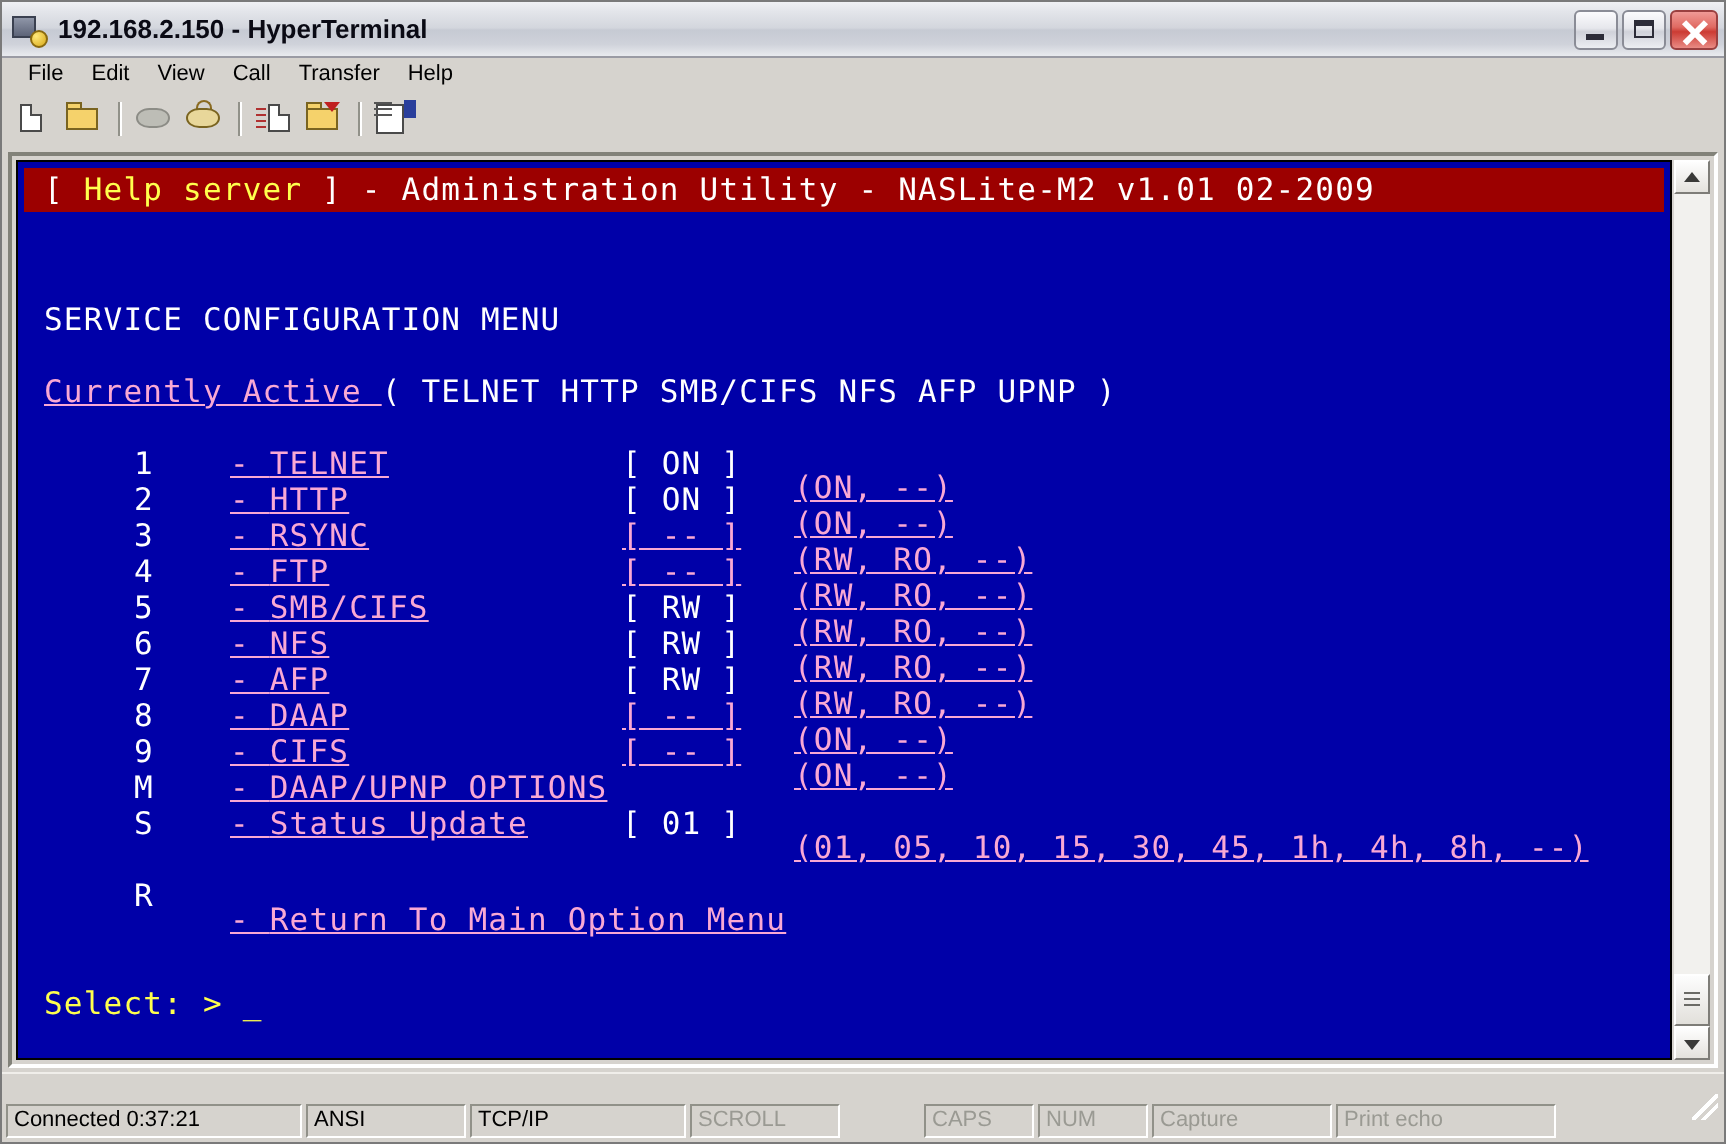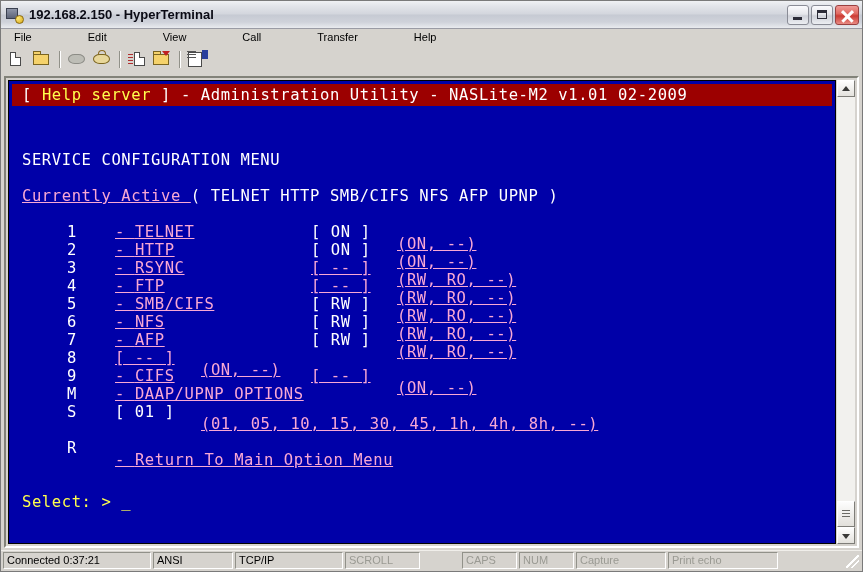--- a/index.html
+++ b/index.html
@@ -104,21 +104,20 @@
   
   #menu-bar {
     height: 17px;
     flex: 0 0 17px;
     background: #d6d3ce;
     display: flex;
     align-items: center;
     padding-left: 6px;
     box-sizing: border-box;
     border-bottom: 1px solid #d6d3ce;
-    gap: 42px;
   }
   .menu-item {
     font-size: 11px;
     color: #000000;
     padding: 1px 7px;
     cursor: default;
     line-height: 13px;
   }
 
   
@@ -271,22 +270,22 @@
   }
   .arrow-up   { transform: translate(-50%, -60%); border-bottom: 5px solid #3a3a38; }
   .arrow-down { transform: translate(-50%, -40%); border-top: 5px solid #3a3a38; }
 
   
   #status-bar {
     height: 36px;
     flex: 0 0 20px;
     background: #d6d3ce;
     display: flex;
-    align-items: flex-end;
-    padding: 1px 2px 2px 2px;
+    align-items: center;
+    padding: 15px 2px 2px 2px;
     box-sizing: border-box;
     border-top: 1px solid #f0eeea;
   }
   .sb-cell {
     border: 1px solid;
     border-color: #919189 #ffffff #ffffff #919189;
     font-size: 11px;
     line-height: 15px;
     padding: 0 3px;
     box-sizing: border-box;
@@ -528,37 +527,39 @@
             <span class="term-font c-dim col-opts">(RW, RO, --)</span>
           </div>
           <div class="menu-row">
             <span class="term-font c-bright col-key">7</span>
             <span class="term-font c-dim col-label"><span>- </span><span>AFP</span></span>
             <span class="term-font c-bright col-state">[ RW ]</span>
             <span class="term-font c-dim col-opts">(RW, RO, --)</span>
           </div>
           <div class="menu-row">
             <span class="term-font c-bright col-key">8</span>
+            <span class="term-font c-dim col-label"><span>- </span><span>DAAP</span></span>
             <span class="term-font c-dim col-state">[ -- ]</span>
             <span class="term-font c-dim col-opts">(ON, --)</span>
           </div>
           <div class="menu-row">
             <span class="term-font c-bright col-key">9</span>
             <span class="term-font c-dim col-label"><span>- </span><span>CIFS</span></span>
             <span class="term-font c-dim col-state">[ -- ]</span>
             <span class="term-font c-dim col-opts">(ON, --)</span>
           </div>
           <div class="menu-row">
             <span class="term-font c-bright col-key">M</span>
             <span class="term-font c-dim col-label"><span>- </span><span>DAAP/UPNP OPTIONS</span></span>
             <span class="term-font c-bright col-state"></span>
             <span class="term-font c-dim col-opts"></span>
           </div>
           <div class="menu-row">
             <span class="term-font c-bright col-key">S</span>
+            <span class="term-font c-dim col-label"><span>- </span><span>Status Update</span></span>
             <span class="term-font c-bright col-state">[ 01 ]</span>
             <span class="term-font c-dim col-opts">(01, 05, 10, 15, 30, 45, 1h, 4h, 8h, --)</span>
           </div>
 
           <div class="blank-line"></div>
 
           <div class="menu-row">
             <span class="term-font c-bright col-key">R</span>
             <span class="term-font c-dim col-opts"><span>- </span><span>Return To Main Option Menu</span></span>
           </div>

